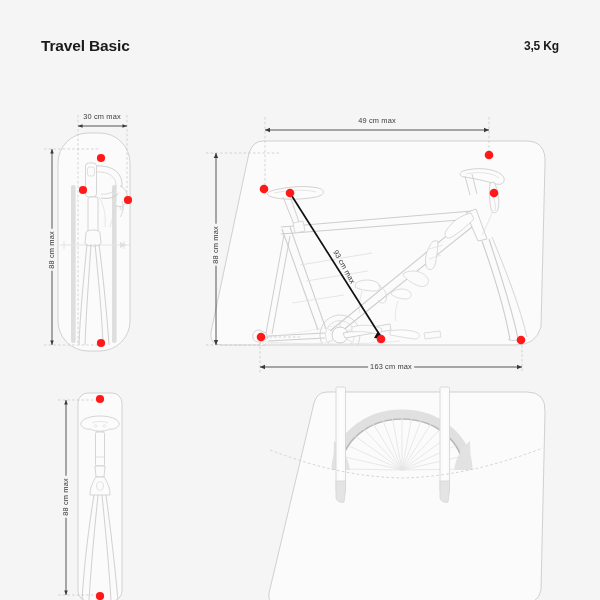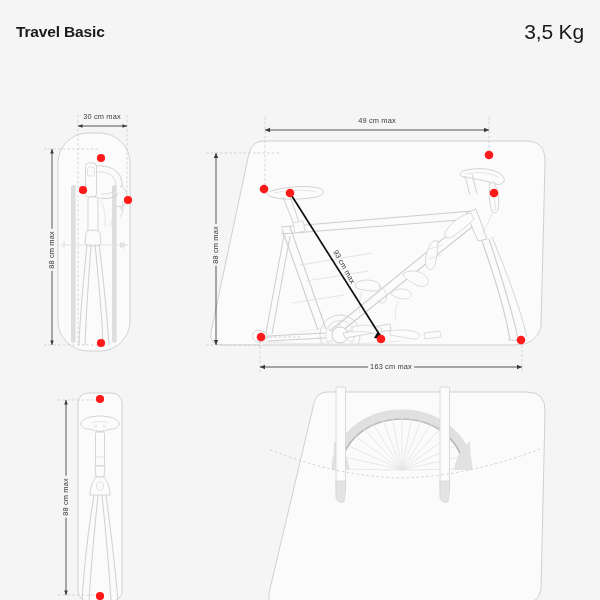--- a/index.html
+++ b/index.html
@@ -18,37 +18,37 @@
   }
   #stage {
     position: relative;
     width: 600px;
     height: 600px;
     background: #f5f5f5;
   }
   
   #header {
     position: absolute;
-    left: 0; top: 3px;
+    left: 0; top: 17px;
     width: 600px; height: 58px;
     box-sizing: border-box;
-    padding: 0 16px;
+    padding: 0 41px;
     display: flex;
     align-items: center;
     justify-content: space-between;
   }
   #header .h-title {
     font-size: 15.5px;
     font-weight: bold;
     letter-spacing: -0.15px;
     white-space: nowrap;
   }
   #header .h-weight {
-    font-size: 21px;
-    font-weight: normal;
+    font-size: 12px;
+    font-weight: bold;
     letter-spacing: -0.15px;
     white-space: nowrap;
   }
   
   #sheet {
     position: absolute;
     left: 0; top: 0;
     width: 600px; height: 600px; margin-top: 45px;
   }
   svg.draw { position:absolute; left:0; top:0; width:600px; height:600px; overflow:visible; }

